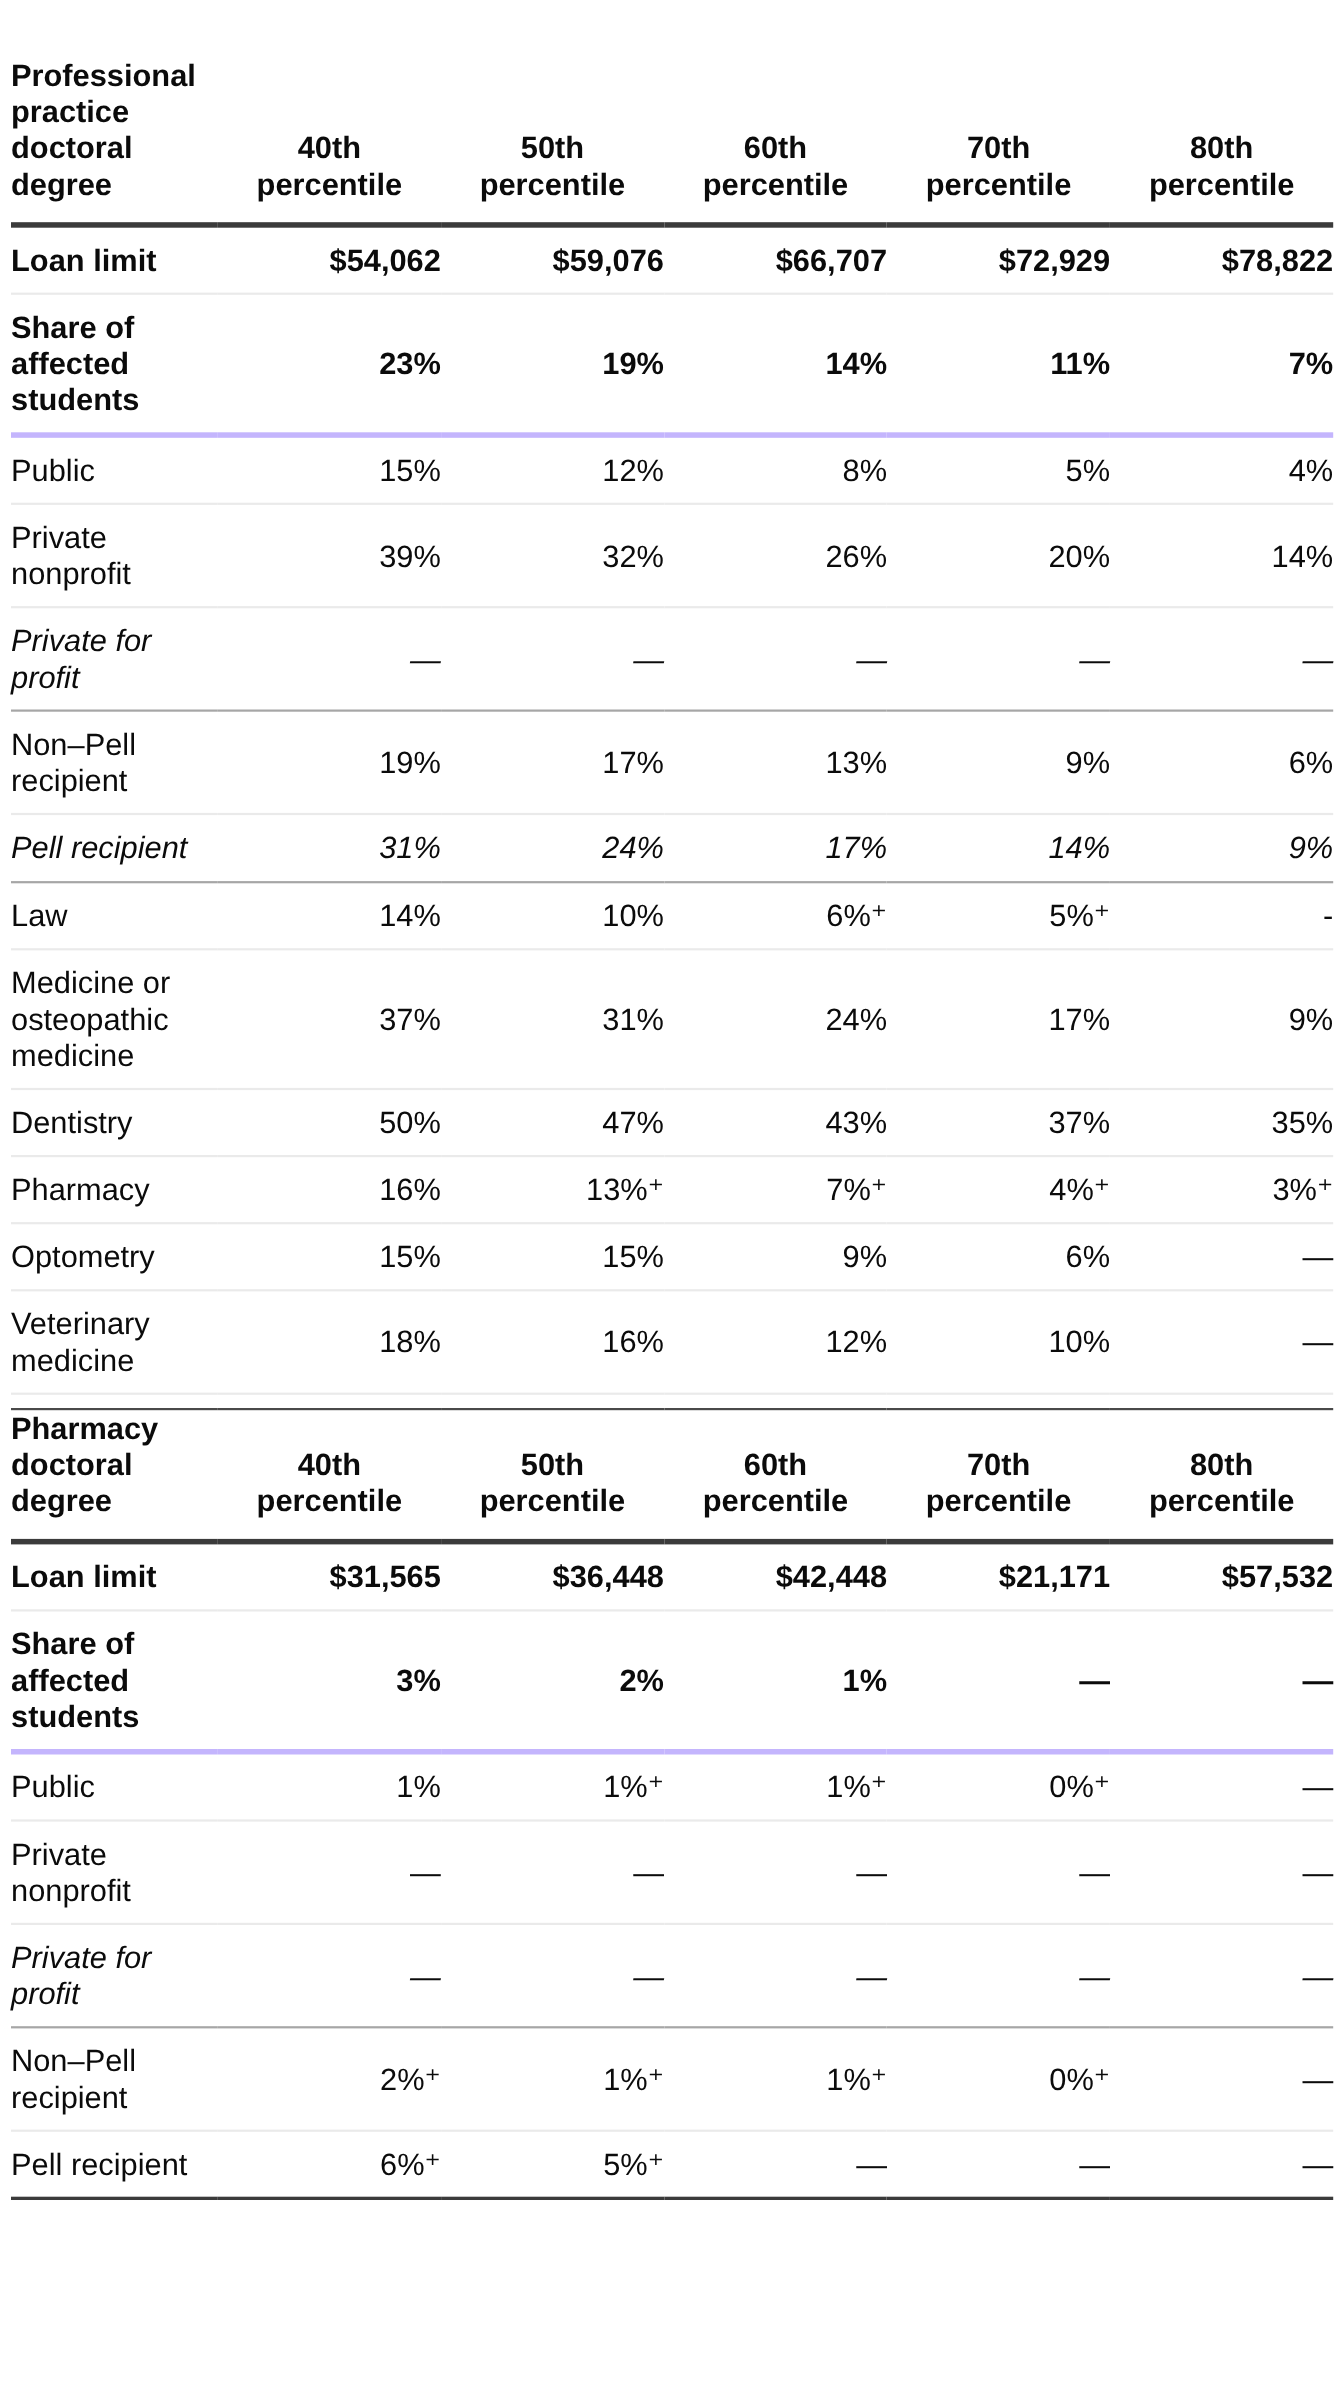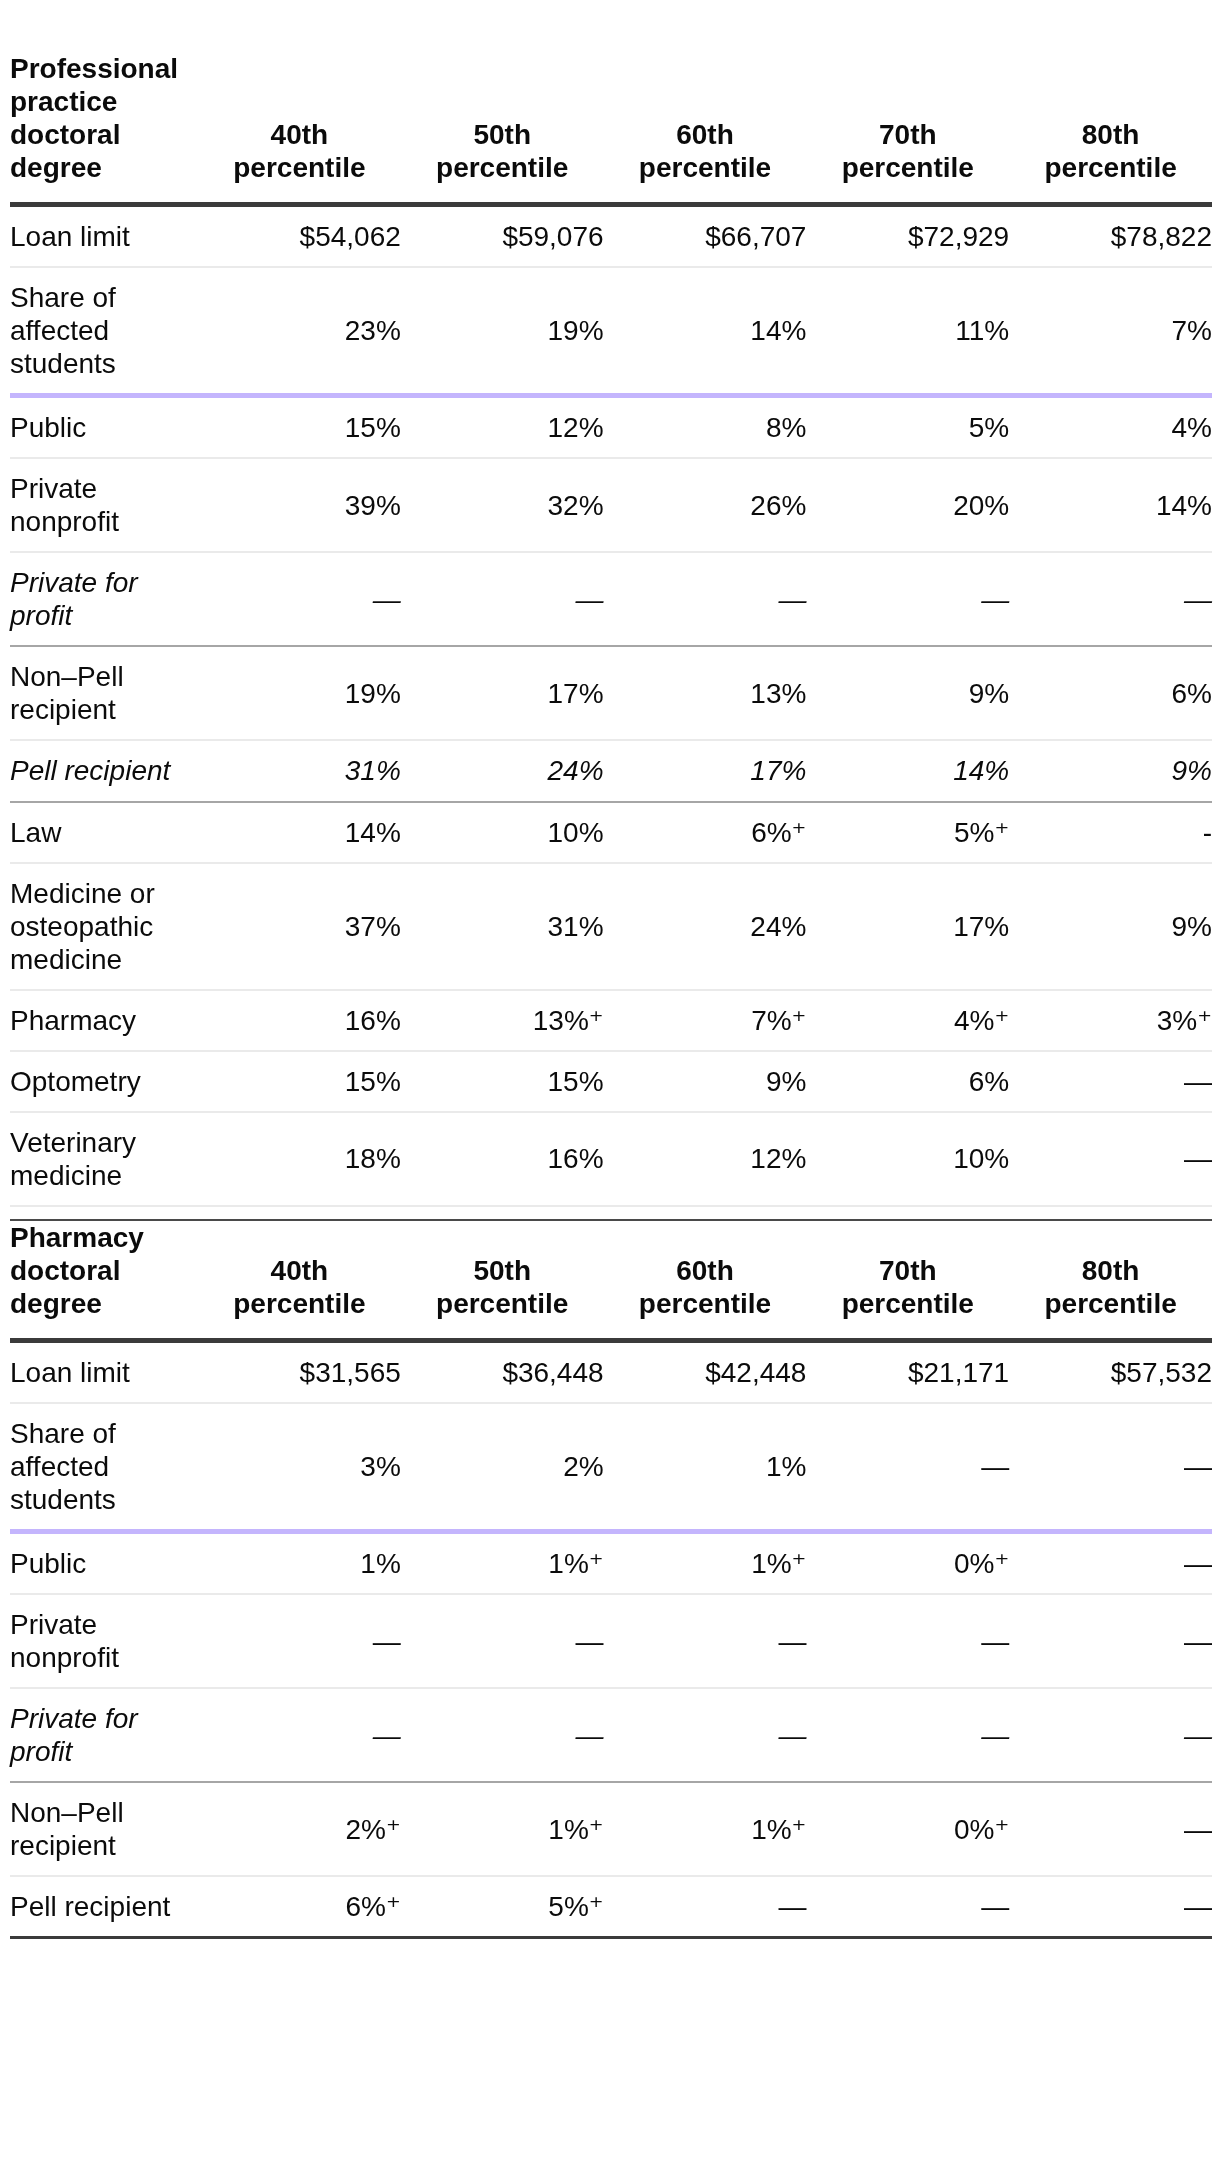--- a/index.html
+++ b/index.html
@@ -38,21 +38,21 @@
     padding-bottom: 18px;
     white-space: pre-line;
   }
   th.tbl-title { text-align: left; }
   th.colhead   { text-align: center; }
   td.label {
     text-align: left;
     white-space: pre-line;
   }
   td.val { text-align: right; }
-  tr.bold-row td { font-weight: normal; margin-left: 15px; }
+  tr.bold-row td { font-weight: bold; margin-left: 15px; }
 
   thead tr           { border-bottom: 5px solid #3b3b3b; }
   tr.after-thin      { border-bottom: 2px solid #eaeaea; }
   tr.after-medium    { border-bottom: 2px solid #a6a6a6; font-style: italic; }
   tr.after-thick     { border-bottom: 5px solid #c4b5fd; }
   tr.after-bottom    { border-bottom: 3px solid #3b3b3b; }
   table.second thead tr { border-top: 2px solid #4a4a4a; }
 
   .tbl-gap { height: 12px; }
 </style>
@@ -162,20 +162,28 @@
         <td class="label">Medicine or
 osteopathic
 medicine</td>
         <td class="val">37%</td>
         <td class="val">31%</td>
         <td class="val">24%</td>
         <td class="val">17%</td>
         <td class="val">9%</td>
       </tr>
       <tr class="after-thin">
+        <td class="label">Dentistry</td>
+        <td class="val">50%</td>
+        <td class="val">47%</td>
+        <td class="val">43%</td>
+        <td class="val">37%</td>
+        <td class="val">35%</td>
+      </tr>
+      <tr class="after-thin">
         <td class="label">Pharmacy</td>
         <td class="val">16%</td>
         <td class="val">13%⁺</td>
         <td class="val">7%⁺</td>
         <td class="val">4%⁺</td>
         <td class="val">3%⁺</td>
       </tr>
       <tr class="after-thin">
         <td class="label">Optometry</td>
         <td class="val">15%</td>

